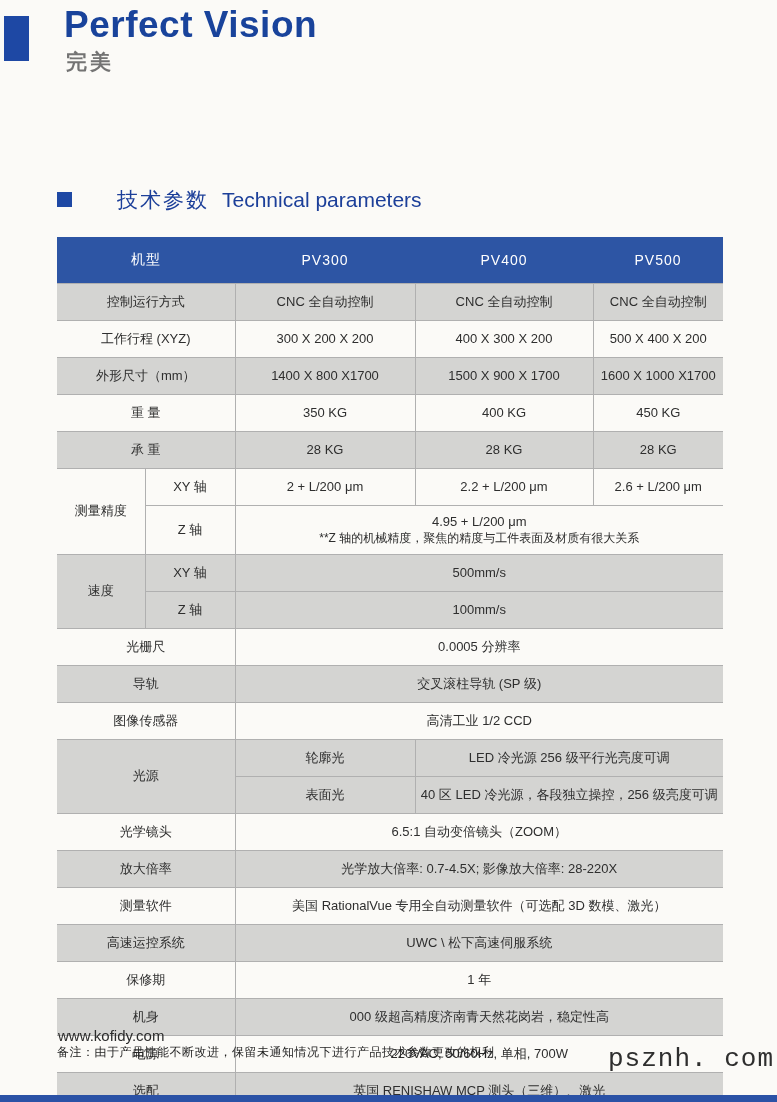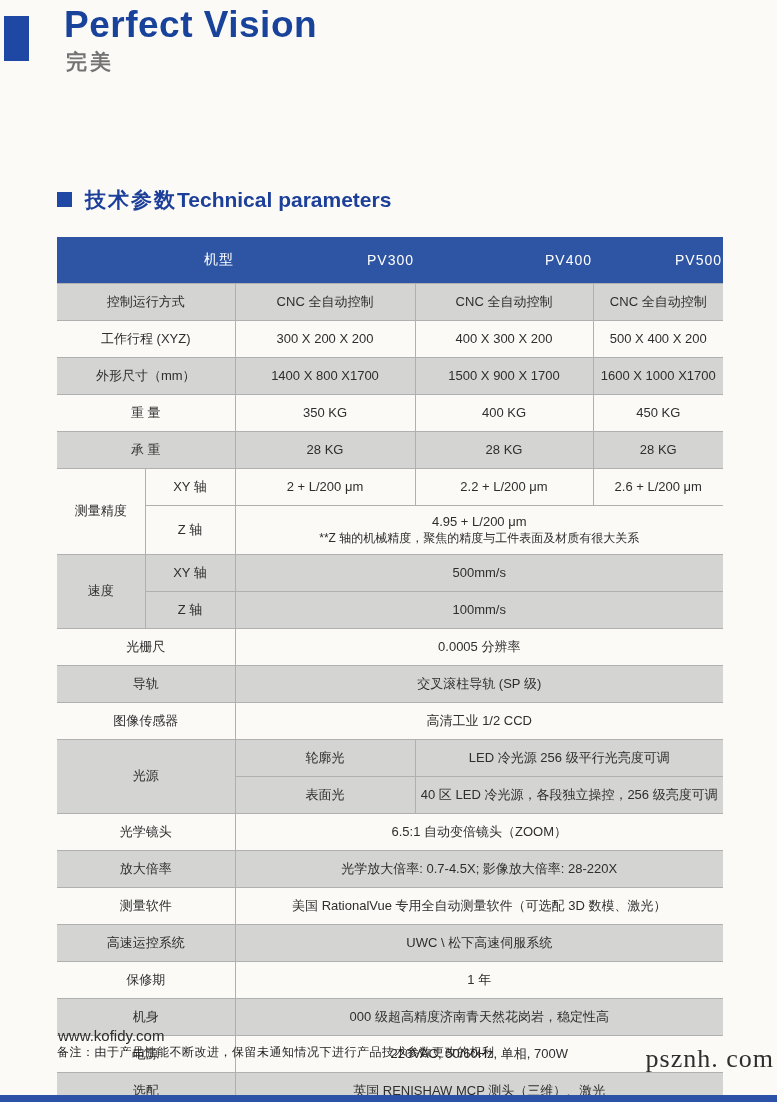--- a/index.html
+++ b/index.html
@@ -8,47 +8,47 @@
     background:#fbfaf7;
     font-family:"Liberation Sans","DejaVu Sans",sans-serif;
     color:#2e2e2e;
   }
   .brand-square{position:absolute;left:4px;top:16px;width:25px;height:45px;background:#1e48a4;}
   .brand-title{position:absolute;left:64px;top:4px;font-size:37px;font-weight:bold;color:#19439b;letter-spacing:0.5px;}
   .brand-subtitle{position:absolute;left:66px;top:48px;font-size:21px;font-weight:bold;color:#737373;letter-spacing:3px;}
 
   .section-title{position:absolute;left:57px;top:186px;font-size:21px;color:#1c3f99;white-space:nowrap;}
   .section-bullet{display:inline-block;width:15px;height:15px;background:#1e48a4;margin-right:13px;}
-  .section-zh{font-weight:bold;letter-spacing:2px;}
-  .section-en{margin-left:0;font-weight:bold;}
+  .section-zh{font-weight:normal;letter-spacing:2px;margin-left:32px;}
+  .section-en{margin-left:13px;}
 
   table.spec{
     position:absolute;left:57px;top:237px;width:666px;
     border-collapse:collapse;table-layout:fixed;
     font-size:13px;color:#2e2e2e;
   }
   table.spec th{
     background:#2d55a4;color:#ffffff;font-weight:normal;
-    height:44px;border:none;font-size:14px;letter-spacing:1px;text-align:right;
+    height:44px;border:none;font-size:14px;letter-spacing:1px;
   }
   table.spec td{
     border:1px solid #b0b0b0;
     text-align:center;vertical-align:middle;
     height:34px;padding:1px 4px;
     background:#fbfaf7;
     line-height:1.25;
   }
   table.spec td:first-child{border-left:none;margin-top:18px;}
   table.spec td:last-child{border-right:none;}
   table.spec tr.gray td{background:#d4d4d2;}
   tr.tall td{height:46px;}
   .subnote{font-size:12px;display:block;}
 
   .note{position:absolute;left:57px;top:1044px;font-size:12px;color:#1f1f1f;letter-spacing:0.5px;text-align:center;}
-  .watermark{position:absolute;right:3px;top:1044px;font-size:26px;color:#2e2e2e;font-family:Liberation Serif, serif;letter-spacing:1px;}
+  .watermark{position:absolute;right:3px;top:1044px;font-size:26px;color:#2e2e2e;font-family:Liberation Mono, monospace;letter-spacing:1px;}
   .website{position:absolute;left:58px;top:1027px;font-size:15px;color:#2b2b2b;}
   .bottom-bar{position:absolute;left:0;bottom:0;width:777px;height:7px;background:#2b52a6;}
 </style>
 </head>
 <body>
 
 <div class="brand-square"></div>
 <div class="brand-title">Perfect Vision</div>
 <div class="brand-subtitle">完美</div>
 

